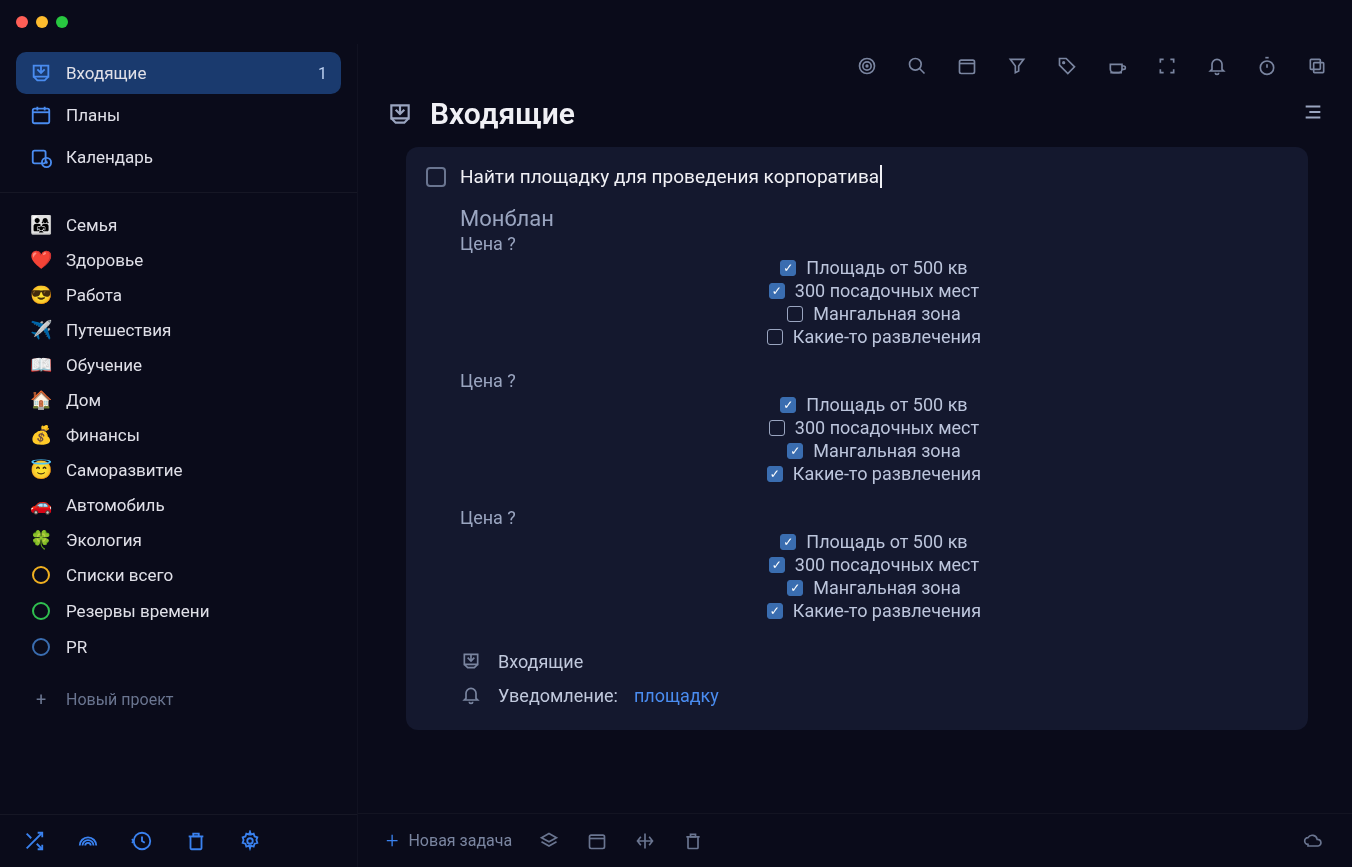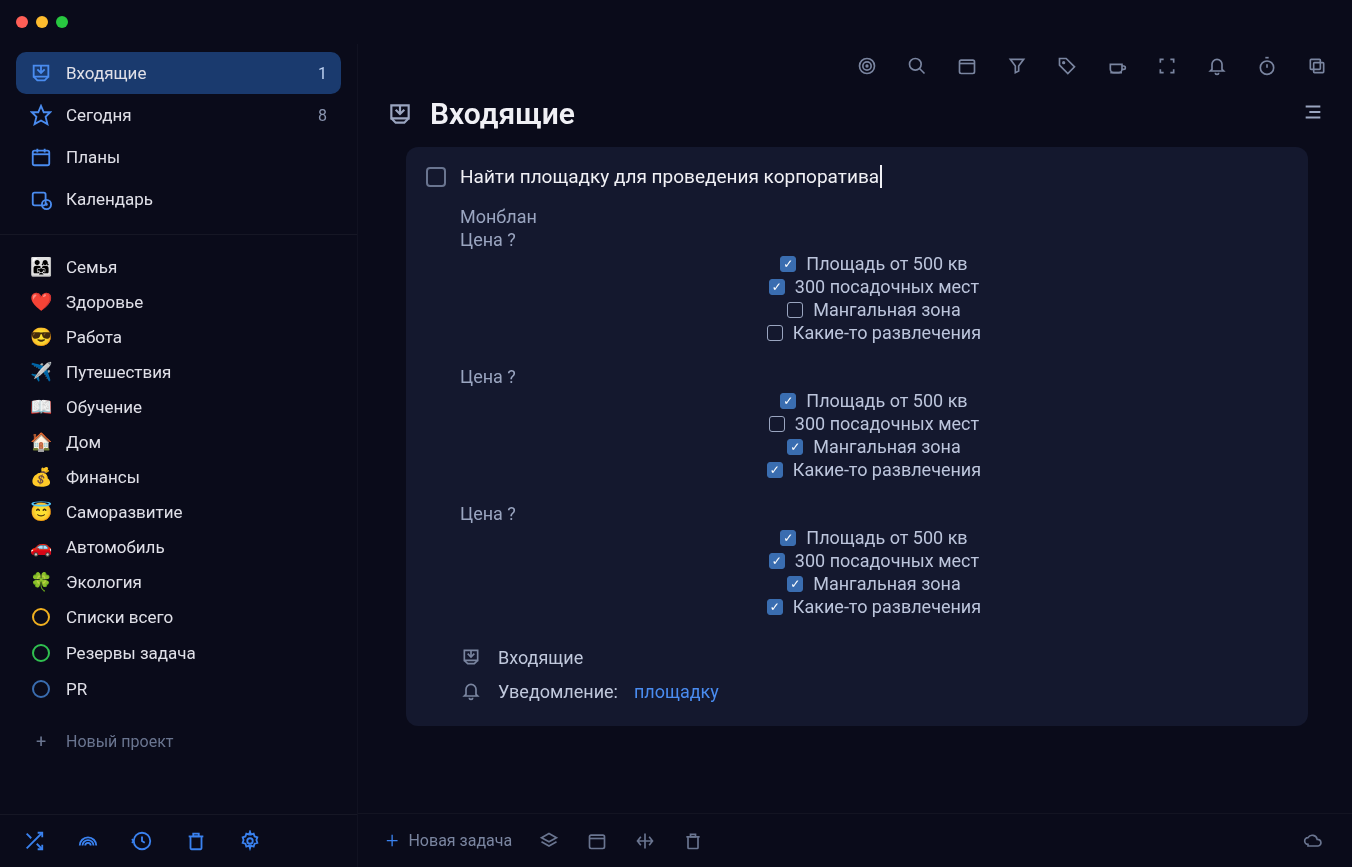--- a/index.html
+++ b/index.html
@@ -115,21 +115,21 @@
   margin-top: 2px;
   cursor: pointer;
 }
 .task-title {
   font-size: 19px;
   color: #f0f0f5;
 }
 .cursor-caret { border-right: 2px solid #f0f0f5; padding-right: 1px; }
 .task-notes { margin-left: 34px; margin-top: 18px; }
 .venue-block { margin-bottom: 22px; }
-.venue-name { font-size: 18px; color: #9aa5c0; margin-bottom: 2px; }
+.venue-name { font-size: 22px; color: #9aa5c0; margin-bottom: 2px; }
 .venue-price { font-size: 18px; color: #9aa5c0; margin-bottom: 2px; }
 .check-row { display: flex; align-items: center; gap: 10px; font-size: 18px; color: #bcc5dc; padding: 1px 0; justify-content: center; }
 .mini-check {
   width: 16px; height: 16px;
   border: 1.5px solid #9aa5c0;
   border-radius: 3px;
   flex-shrink: 0;
   display: flex; align-items: center; justify-content: center;
 }
 .mini-check.checked { background: #3a6db0; border-color: #3a6db0; }
@@ -176,29 +176,20 @@
               <path d="M4 4h16v12H4z"></path>
               <path d="M4 16l4 4h8l4-4"></path>
               <path d="M12 4v8"></path>
               <path d="M8 8l4 4 4-4"></path>
             </svg>
         </span>
         <span>Входящие</span>
         <span class="count">1</span>
       </div>
 
-      <div class="nav-item">
-        <span class="nav-icon">
-          <svg viewBox="0 0 24 24" fill="none" stroke="#4a8cf0" stroke-width="2">
-              <polygon points="12,2 15,9 22,9 17,14 19,22 12,18 5,22 7,14 2,9 9,9"></polygon>
-            </svg>
-        </span>
-        <span>Сегодня</span>
-        <span class="count">8</span>
-      </div>
 
       <div class="nav-item">
         <span class="nav-icon">
           <svg viewBox="0 0 24 24" fill="none" stroke="#4a8cf0" stroke-width="2">
               <rect x="3" y="5" width="18" height="16" rx="2"></rect>
               <path d="M3 9h18"></path>
               <path d="M8 3v4M16 3v4"></path>
             </svg>
         </span>
         <span>Планы</span>
@@ -258,21 +249,21 @@
         <div class="project-item">
           <span class="project-emoji">🍀</span>
           <span>Экология</span>
         </div>
         <div class="project-item">
           <span class="project-circle" style="border-color: rgb(240, 176, 32);"></span>
           <span>Списки всего</span>
         </div>
         <div class="project-item">
           <span class="project-circle" style="border-color: rgb(48, 192, 80);"></span>
-          <span>Резервы задача</span>
+          <span>Резервы времени</span>
         </div>
         <div class="project-item">
           <span class="project-circle" style="border-color: rgb(58, 109, 176);"></span>
           <span>PR</span>
         </div>
       </div>
 
     <div class="nav-section">
       <div class="new-project">
         <span class="project-emoji">+</span>

